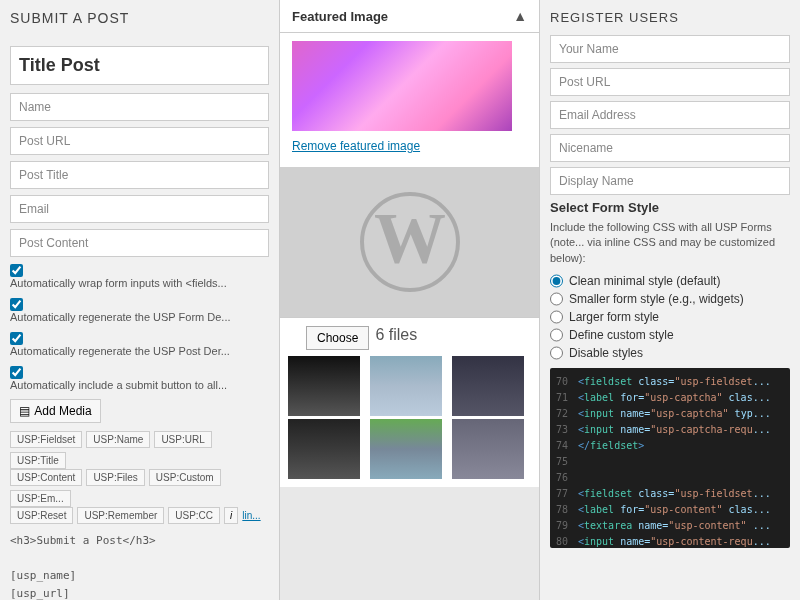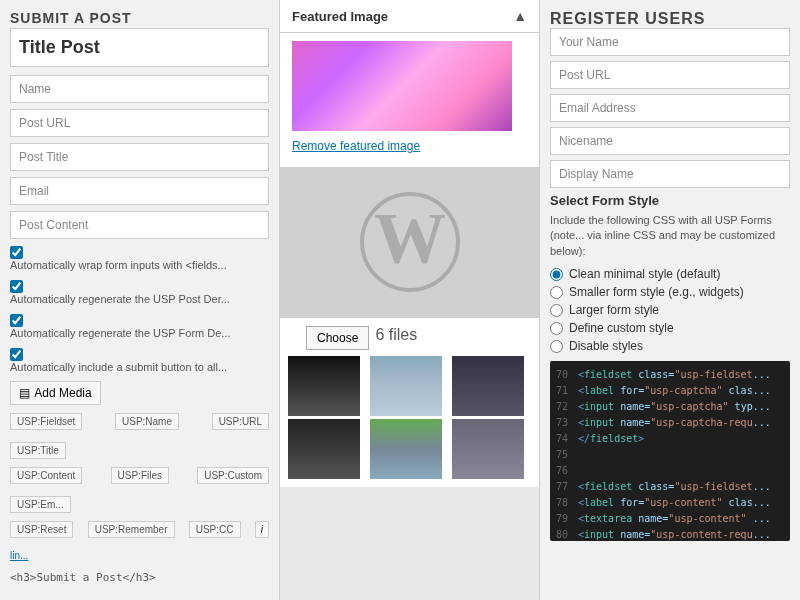--- a/index.html
+++ b/index.html
@@ -16,23 +16,23 @@
     
     .left-panel {
       width: 280px;
       background: #f1f1f1;
       border-right: 1px solid #ccc;
       padding: 10px;
       overflow: hidden;
     }
     .panel-title {
       font-size: 14px;
-      font-weight: bold;
+      font-weight: normal;
       color: #444;
-      margin-bottom: 2px;
+      margin-bottom: 20px;
       letter-spacing: 1px;
     }
     .form-field {
       background: #fff;
       border: 1px solid #ccc;
       padding: 6px 8px;
       margin-bottom: 6px;
       color: #888;
       font-size: 12px;
       width: 100%;
@@ -66,23 +66,22 @@
       font-size: 12px;
       cursor: pointer;
       margin-bottom: 8px;
       display: inline-flex;
       align-items: center;
       gap: 4px;
     }
     .tag-group {
       display: flex;
       flex-wrap: wrap;
-      gap: 12px;
-      margin-bottom: 8px;
-      justify-content: space-between;
+      gap: 4px;
+      margin-bottom: 0;
     }
     .tag-btn {
       background: #f7f7f7;
       border: 1px solid #ccc;
       padding: 2px 6px;
       font-size: 10px;
       cursor: pointer;
       color: #555;
     }
     .italic-btn {
@@ -200,23 +199,24 @@
     .thumb-6 { background: linear-gradient(180deg, #667 0%, #778 50%, #889 100%); }
 
     
     .right-panel {
       width: 260px;
       background: #f1f1f1;
       padding: 10px;
       overflow: hidden;
     }
     .register-title {
-      font-size: 16px;
-      font-weight: bold;
+      font-size: 13px;
+      font-weight: normal;
       color: #444;
+      margin-bottom: 10px;
       letter-spacing: 1px;
     }
     .reg-form-field {
       background: #fff;
       border: 1px solid #ccc;
       padding: 6px 8px;
       margin-bottom: 5px;
       color: #888;
       font-size: 12px;
       width: 100%;
@@ -228,21 +228,20 @@
       margin-bottom: 5px;
     }
     .style-description {
       font-size: 11px;
       color: #555;
       margin-bottom: 8px;
       line-height: 1.4;
     }
     .radio-option {
       display: flex;
-      align-items: center;
       margin-bottom: 4px;
       font-size: 12px;
       color: #333;
     }
     .radio-option input[type=radio] {
       margin-right: 6px;
       accent-color: #0073aa;
     }
     .code-panel {
       margin-top: 8px;
@@ -281,25 +280,25 @@
   <div class="form-field">Post Title</div>
   <div class="form-field">Email</div>
   <div class="form-field">Post Content</div>
 
   <div class="checkbox-row">
     <input type="checkbox" checked="" style="">
     <span>Automatically wrap form inputs with &lt;fields...</span>
   </div>
   <div class="checkbox-row">
     <input type="checkbox" checked="" style="">
-    <span>Automatically regenerate the USP Post Der...</span>
+    <span>Automatically regenerate the USP Form De...</span>
   </div>
   <div class="checkbox-row">
     <input type="checkbox" checked="" style="">
-    <span>Automatically regenerate the USP Form De...</span>
+    <span>Automatically regenerate the USP Post Der...</span>
   </div>
   <div class="checkbox-row">
     <input type="checkbox" checked="" style="">
     <span>Automatically include a submit button to all...</span>
   </div>
 
   <button class="add-media-btn">
     <span>▤</span>
     <span>Add Media</span>
   </button>

